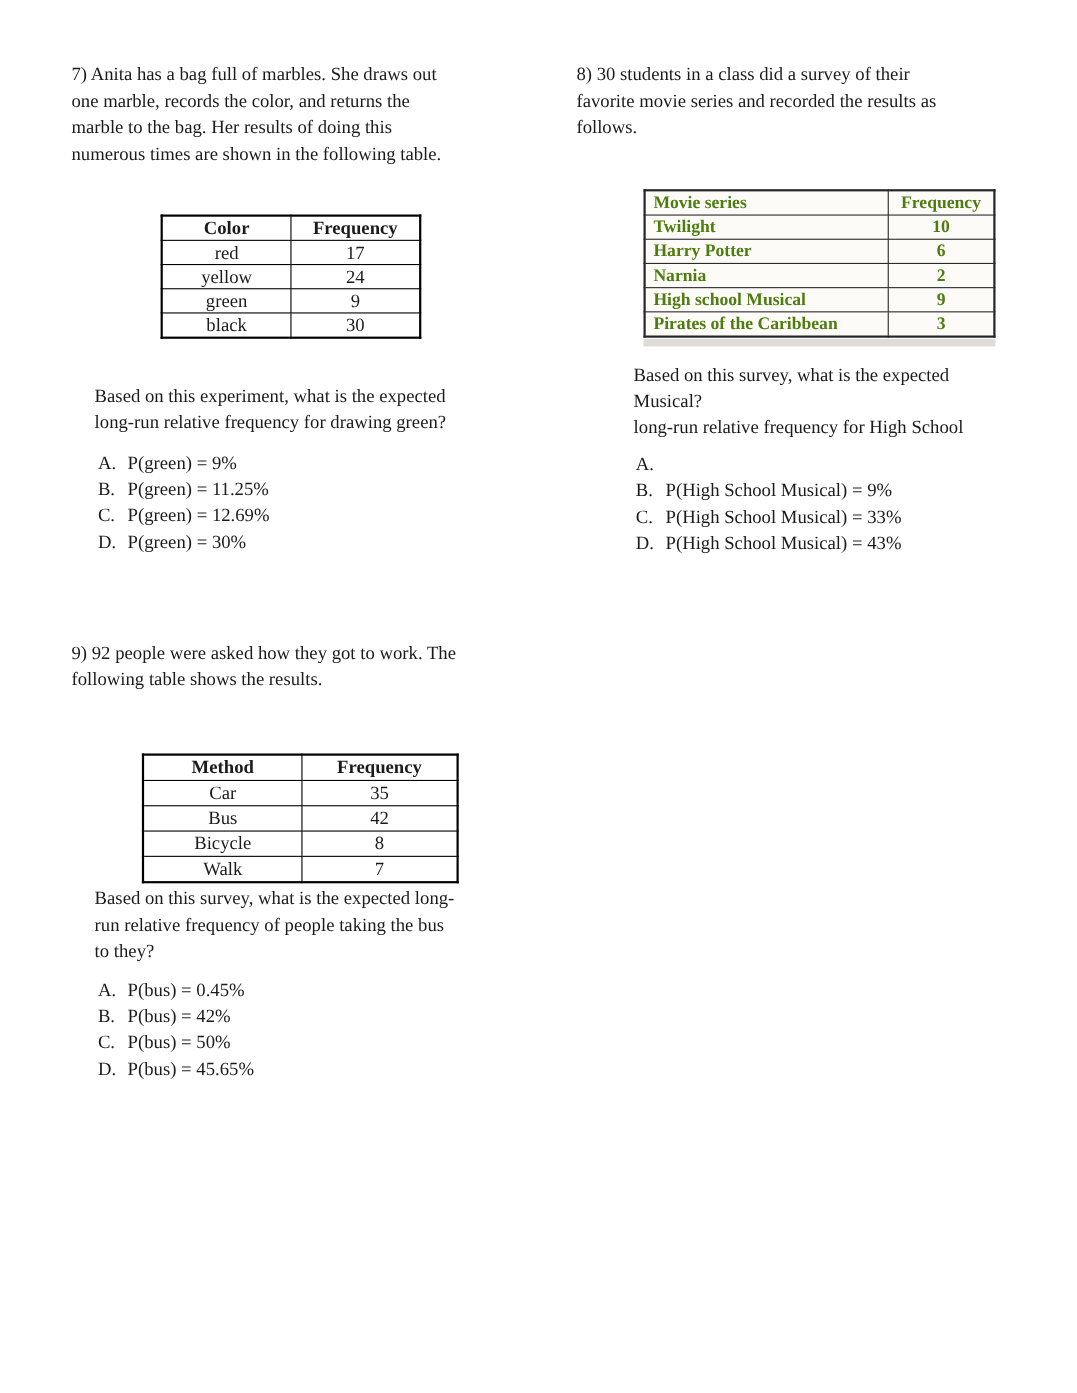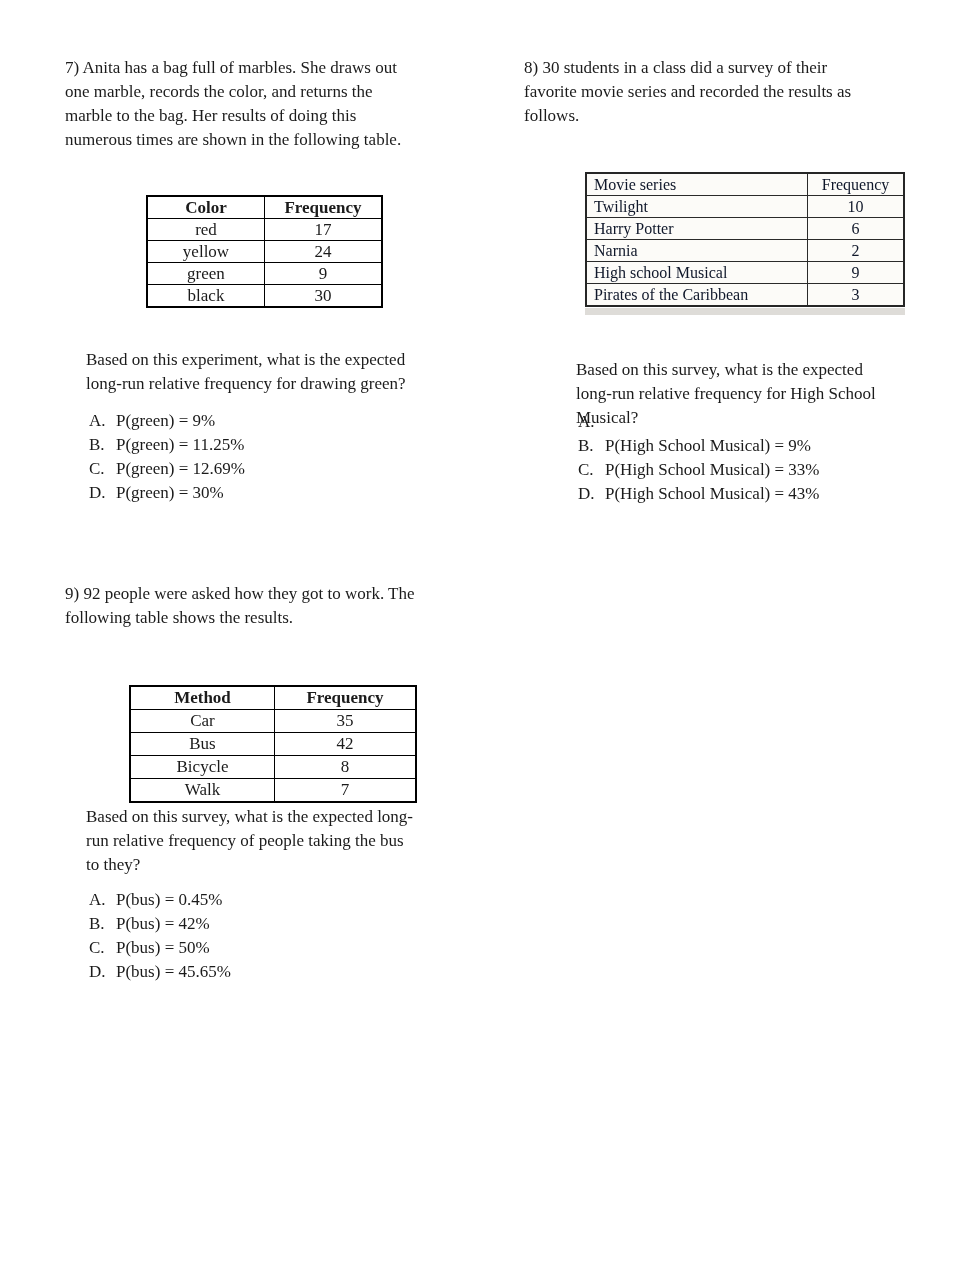--- a/index.html
+++ b/index.html
@@ -57,22 +57,22 @@
     border-collapse: collapse;
     table-layout: fixed;
     width: 320px;
     background: #fcfbf8;
     border: 2px solid #262626;
   }
   table.t8 th, table.t8 td {
     border: 1px solid #2a2a2a;
     padding: 0;
     font-size: 16px;
-    color: #0f172a;
-    font-weight: normal;
+    color: #4d7c0f;
+    font-weight: bold;
     height: 21px;
     vertical-align: middle;
     overflow: hidden;
   }
   table.t8 .c1 { width: 213px; text-align: left; padding-left: 7px; }
   table.t8 .c2 { text-align: center; }
   .t8-shadow {
     position: absolute;
     background: #d6d3ce;
     opacity: 0.8;
@@ -172,24 +172,24 @@
         <td class="c2">9</td>
       </tr>
       <tr>
         <td class="c1">Pirates of the Caribbean</td>
         <td class="c2">3</td>
       </tr>
     </tbody>
   </table>
   <div class="t8-shadow" style="left:585px; top:308px; width:320px; height:7px;"></div>
 
-  <div class="block subq" style="left:576px; top:329px;margin-top:29px;">
+  <div class="block subq" style="left:576px; top:329px;">
     <div class="line">Based on this survey, what is the expected</div>
+    <div class="line">Musical?</div>
     <div class="line">long-run relative frequency for High School</div>
-    <div class="line">Musical?</div>
   </div>
 
   <div class="block choices" style="left:578px; top:410px;">
     <div class="choice">
       <span class="letter">A.</span>
     </div>
     <div class="choice">
       <span class="letter">B.</span>
       <span class="text">P(High School Musical) = 9%</span>
     </div>

